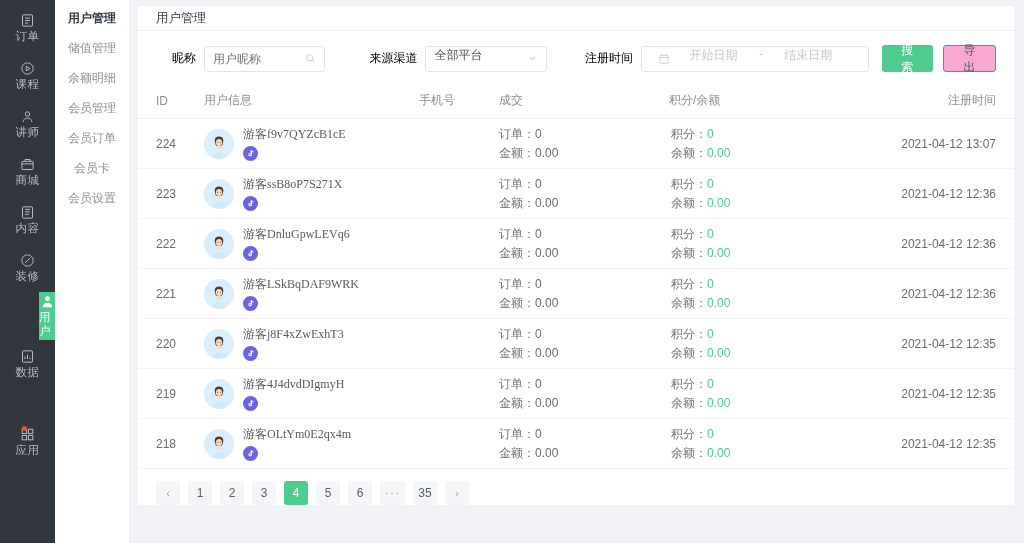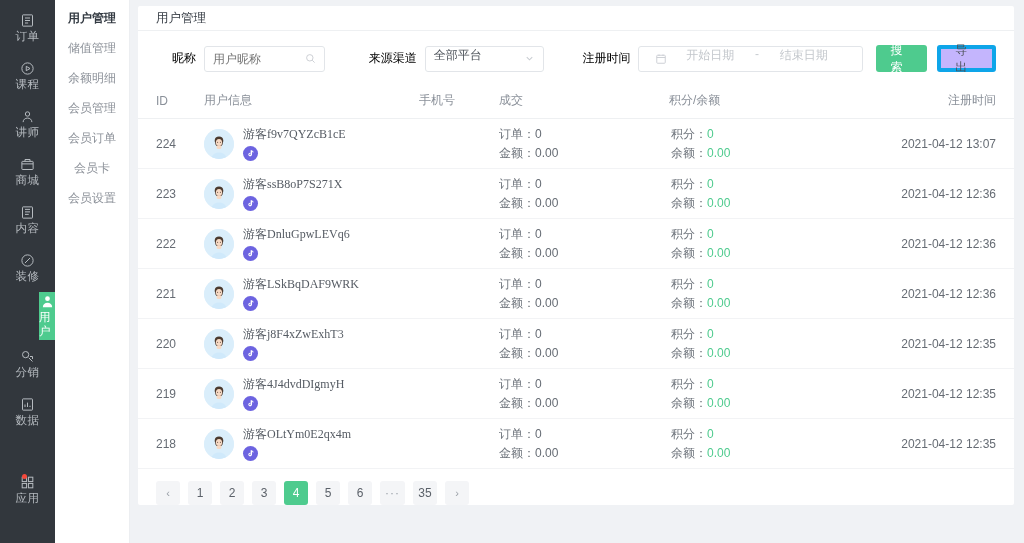--- a/index.html
+++ b/index.html
@@ -76,24 +76,24 @@
   .inp-date { width: 235px; gap: 0; padding: 0 16px; }
   .date-ph { flex: 1; text-align: center; color: #c3c7cc; }
   .date-sep { color: #c8ccd1; padding: 0 2px; }
   .spacer-lg { width: 46px; }
   .spacer-md { width: 40px; }
   .ico-gray { color: #c8ccd1; display: flex; align-items: center; }
   .ico-gray svg { display: block; }
   .btn {
     height: 27px; border-radius: 3px; font-size: 12px;
     display: flex; align-items: center; justify-content: center;
-    cursor: pointer; padding: 0 14px;
+    cursor: pointer; padding: 0 14px; text-align: center;
   }
   .btn-primary { background: #4ecb8e; color: #fff; margin-left: 13px; }
-  .btn-default { background: #c4b5fd; border: 4px solid #0ea5e9; color: #4c5259; margin-left: 10px; }
+  .btn-default { background: #f9a8d4; border: 1px solid #0ea5e9; color: #4c5259; margin-left: 10px; }
 
   
   .tbl { width: 100%; border-collapse: collapse; table-layout: fixed; }
   .tbl th {
     text-align: left; font-weight: normal; font-size: 12px; color: #8a9099;
     padding: 7px 0 9px 0; border-bottom: 1px solid #eef0f2;
   }
   .tbl td {
     border-bottom: 1px solid #f2f3f5; padding: 0; height: 50px;
     vertical-align: middle; font-size: 12px; color: #666c74;
@@ -201,29 +201,20 @@
       <span class="nav-label">装修</span>
     </div>
     <div class="nav-item active">
       <span class="nav-ico">
           <svg viewBox="0 0 24 24" fill="currentColor">
             <circle cx="12" cy="7.5" r="3.8"></circle>
             <path d="M4.5 21c0-4.2 3.4-7 7.5-7s7.5 2.8 7.5 7z"></path>
           </svg>
         </span>
       <span class="nav-label">用户</span>
-    </div>
-    <div class="nav-item">
-      <span class="nav-ico">
-          <svg viewBox="0 0 24 24" fill="none" stroke="currentColor" stroke-width="1.6">
-            <circle cx="9" cy="9" r="5"></circle>
-            <path d="M14 14l6 6M16 12h4v4"></path>
-          </svg>
-        </span>
-      <span class="nav-label">分销</span>
     </div>
     <div class="nav-item">
       <span class="nav-ico">
           <svg viewBox="0 0 24 24" fill="none" stroke="currentColor" stroke-width="1.6">
             <rect x="4" y="3" width="16" height="18" rx="1"></rect>
             <path d="M8 16v-4M12 16v-7M16 16v-2"></path>
           </svg>
         </span>
       <span class="nav-label">数据</span>
     </div>

